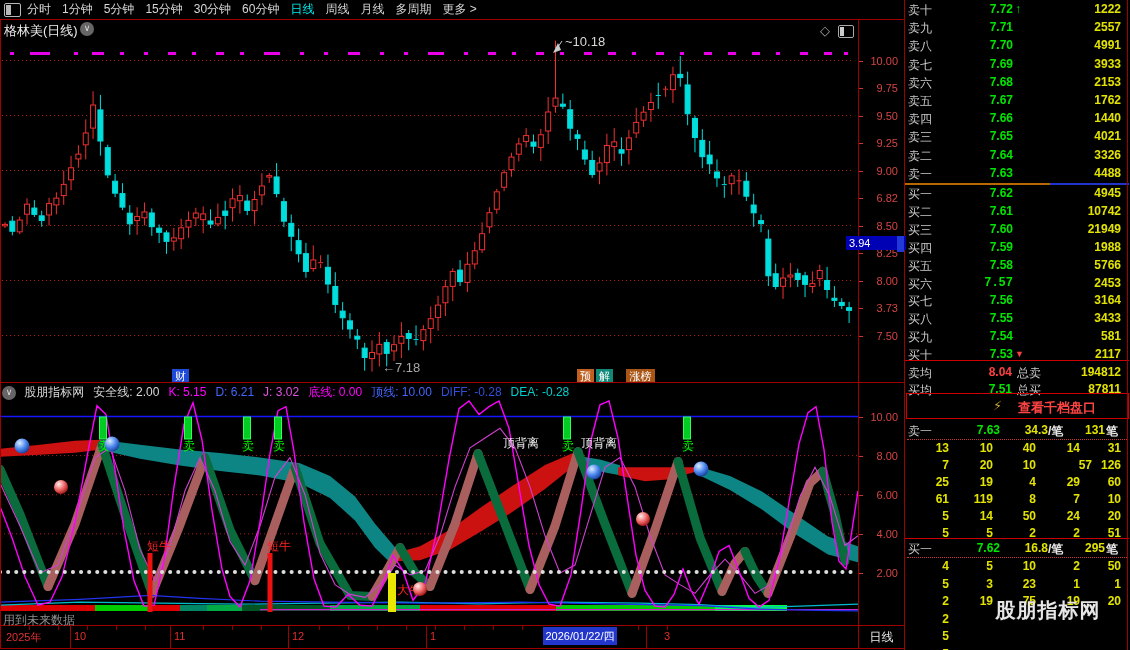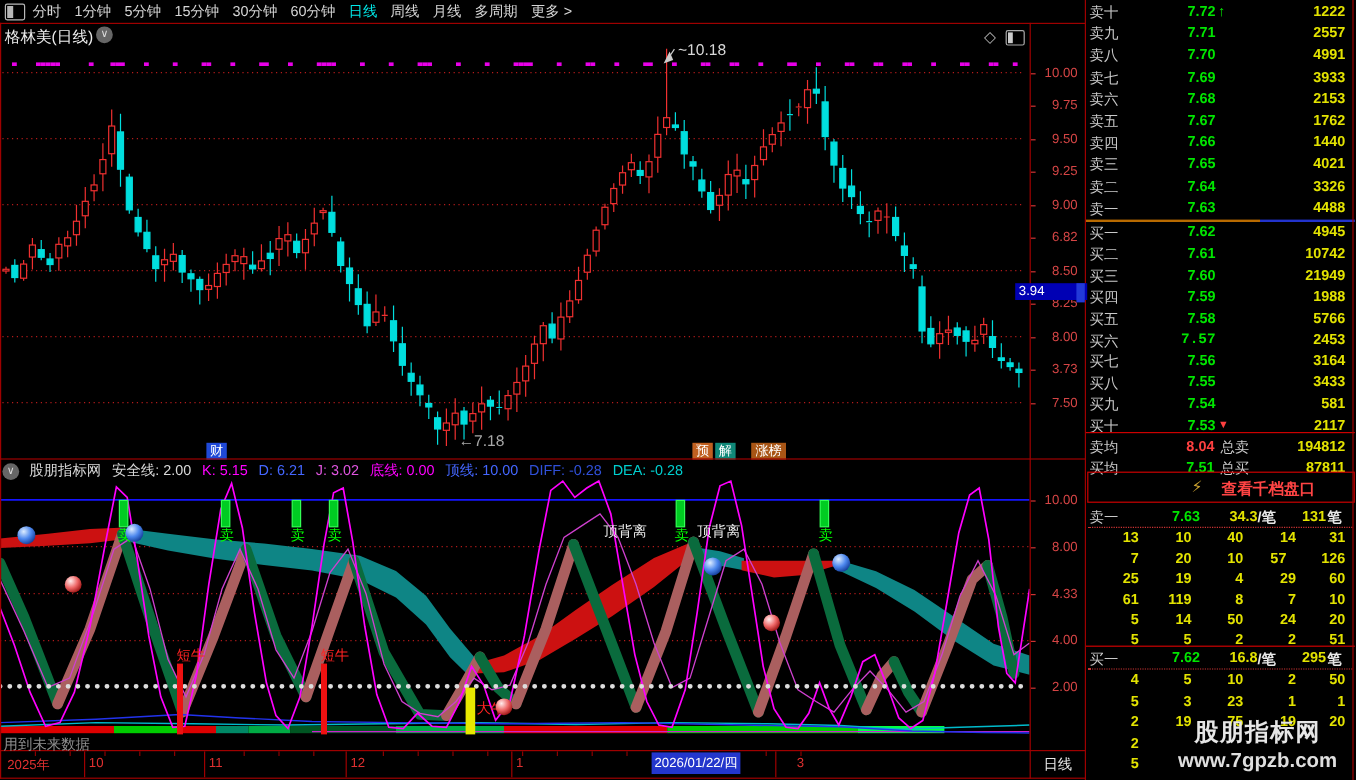--- a/index.html
+++ b/index.html
@@ -636,21 +636,21 @@
       <circle cx="701" cy="72" r="7.5" fill="url(#gb)"></circle>
       <circle cx="61" cy="90" r="7" fill="url(#gr)"></circle>
       <circle cx="643" cy="122" r="7" fill="url(#gr)"></circle>
       <circle cx="420" cy="192" r="7" fill="url(#gr)"></circle>
     </svg>
   <div class="abs" id="indAxis" style="left:859px;top:383px;width:45px;height:242px;">
       <span class="axis-label" style="top: 28px;">10.00</span>
       <span class="tick" style="left: 0px; top: 34px;"></span>
       <span class="axis-label" style="top: 67px;">8.00</span>
       <span class="tick" style="left: 0px; top: 73px;"></span>
-      <span class="axis-label" style="top: 106px;">4.33</span>
+      <span class="axis-label" style="top: 106px;">6.00</span>
       <span class="tick" style="left: 0px; top: 112px;"></span>
       <span class="axis-label" style="top: 145px;">4.00</span>
       <span class="tick" style="left: 0px; top: 151px;"></span>
       <span class="axis-label" style="top: 184px;">2.00</span>
       <span class="tick" style="left: 0px; top: 190px;"></span>
     </div>
 
   <div class="note">用到未来数据</div>
   <div id="dateAxis">
       <span class="dax-tick" style="left: 29px;"></span>
@@ -778,21 +778,21 @@
       <span class="cell wht" style="left: 201px; top: 423px;">笔</span>
       <span class="dotline" style="left: 2px; top: 439px; width: 220px;"></span>
       <span class="cell yel" style="left: 2px; width: 42px; text-align: right; top: 441px;">13</span>
       <span class="cell yel" style="left: 46px; width: 42px; text-align: right; top: 441px;">10</span>
       <span class="cell yel" style="left: 89px; width: 42px; text-align: right; top: 441px;">40</span>
       <span class="cell yel" style="left: 133px; width: 42px; text-align: right; top: 441px;">14</span>
       <span class="cell yel" style="left: 174px; width: 42px; text-align: right; top: 441px;">31</span>
       <span class="cell yel" style="left: 2px; width: 42px; text-align: right; top: 458px;">7</span>
       <span class="cell yel" style="left: 46px; width: 42px; text-align: right; top: 458px;">20</span>
       <span class="cell yel" style="left: 89px; width: 42px; text-align: right; top: 458px;">10</span>
-      <span class="cell yel" style="left: 125px; width: 42px; text-align: right; top: 458px;">57</span>
+      <span class="cell yel" style="left: 145px; width: 42px; text-align: right; top: 458px;">57</span>
       <span class="cell yel" style="left: 174px; width: 42px; text-align: right; top: 458px;">126</span>
       <span class="cell yel" style="left: 2px; width: 42px; text-align: right; top: 475px;">25</span>
       <span class="cell yel" style="left: 46px; width: 42px; text-align: right; top: 475px;">19</span>
       <span class="cell yel" style="left: 89px; width: 42px; text-align: right; top: 475px;">4</span>
       <span class="cell yel" style="left: 133px; width: 42px; text-align: right; top: 475px;">29</span>
       <span class="cell yel" style="left: 174px; width: 42px; text-align: right; top: 475px;">60</span>
       <span class="cell yel" style="left: 2px; width: 42px; text-align: right; top: 492px;">61</span>
       <span class="cell yel" style="left: 46px; width: 42px; text-align: right; top: 492px;">119</span>
       <span class="cell yel" style="left: 89px; width: 42px; text-align: right; top: 492px;">8</span>
       <span class="cell yel" style="left: 133px; width: 42px; text-align: right; top: 492px;">7</span>
@@ -840,15 +840,14 @@
   <div class="hline" style="left:0;top:382px;width:905px;"></div>
   <div class="hline" style="left:0;top:625px;width:905px;"></div>
   <div class="hline" style="left:0;top:648px;width:905px;"></div>
   <div class="vline" style="left:0;top:19px;height:630px;"></div>
   <div class="vline" style="left:858px;top:19px;height:630px;"></div>
   <div class="vline" style="left:904px;top:0;height:650px;"></div>
   <div class="vline" style="left:1127px;top:0;height:650px;"></div>
 
   <div id="watermark">
     <div id="wm1">股朋指标网</div>
-    <div id="wm2">www.7gpzb.com</div>
   </div>
 </div>
 
 </body></html>

